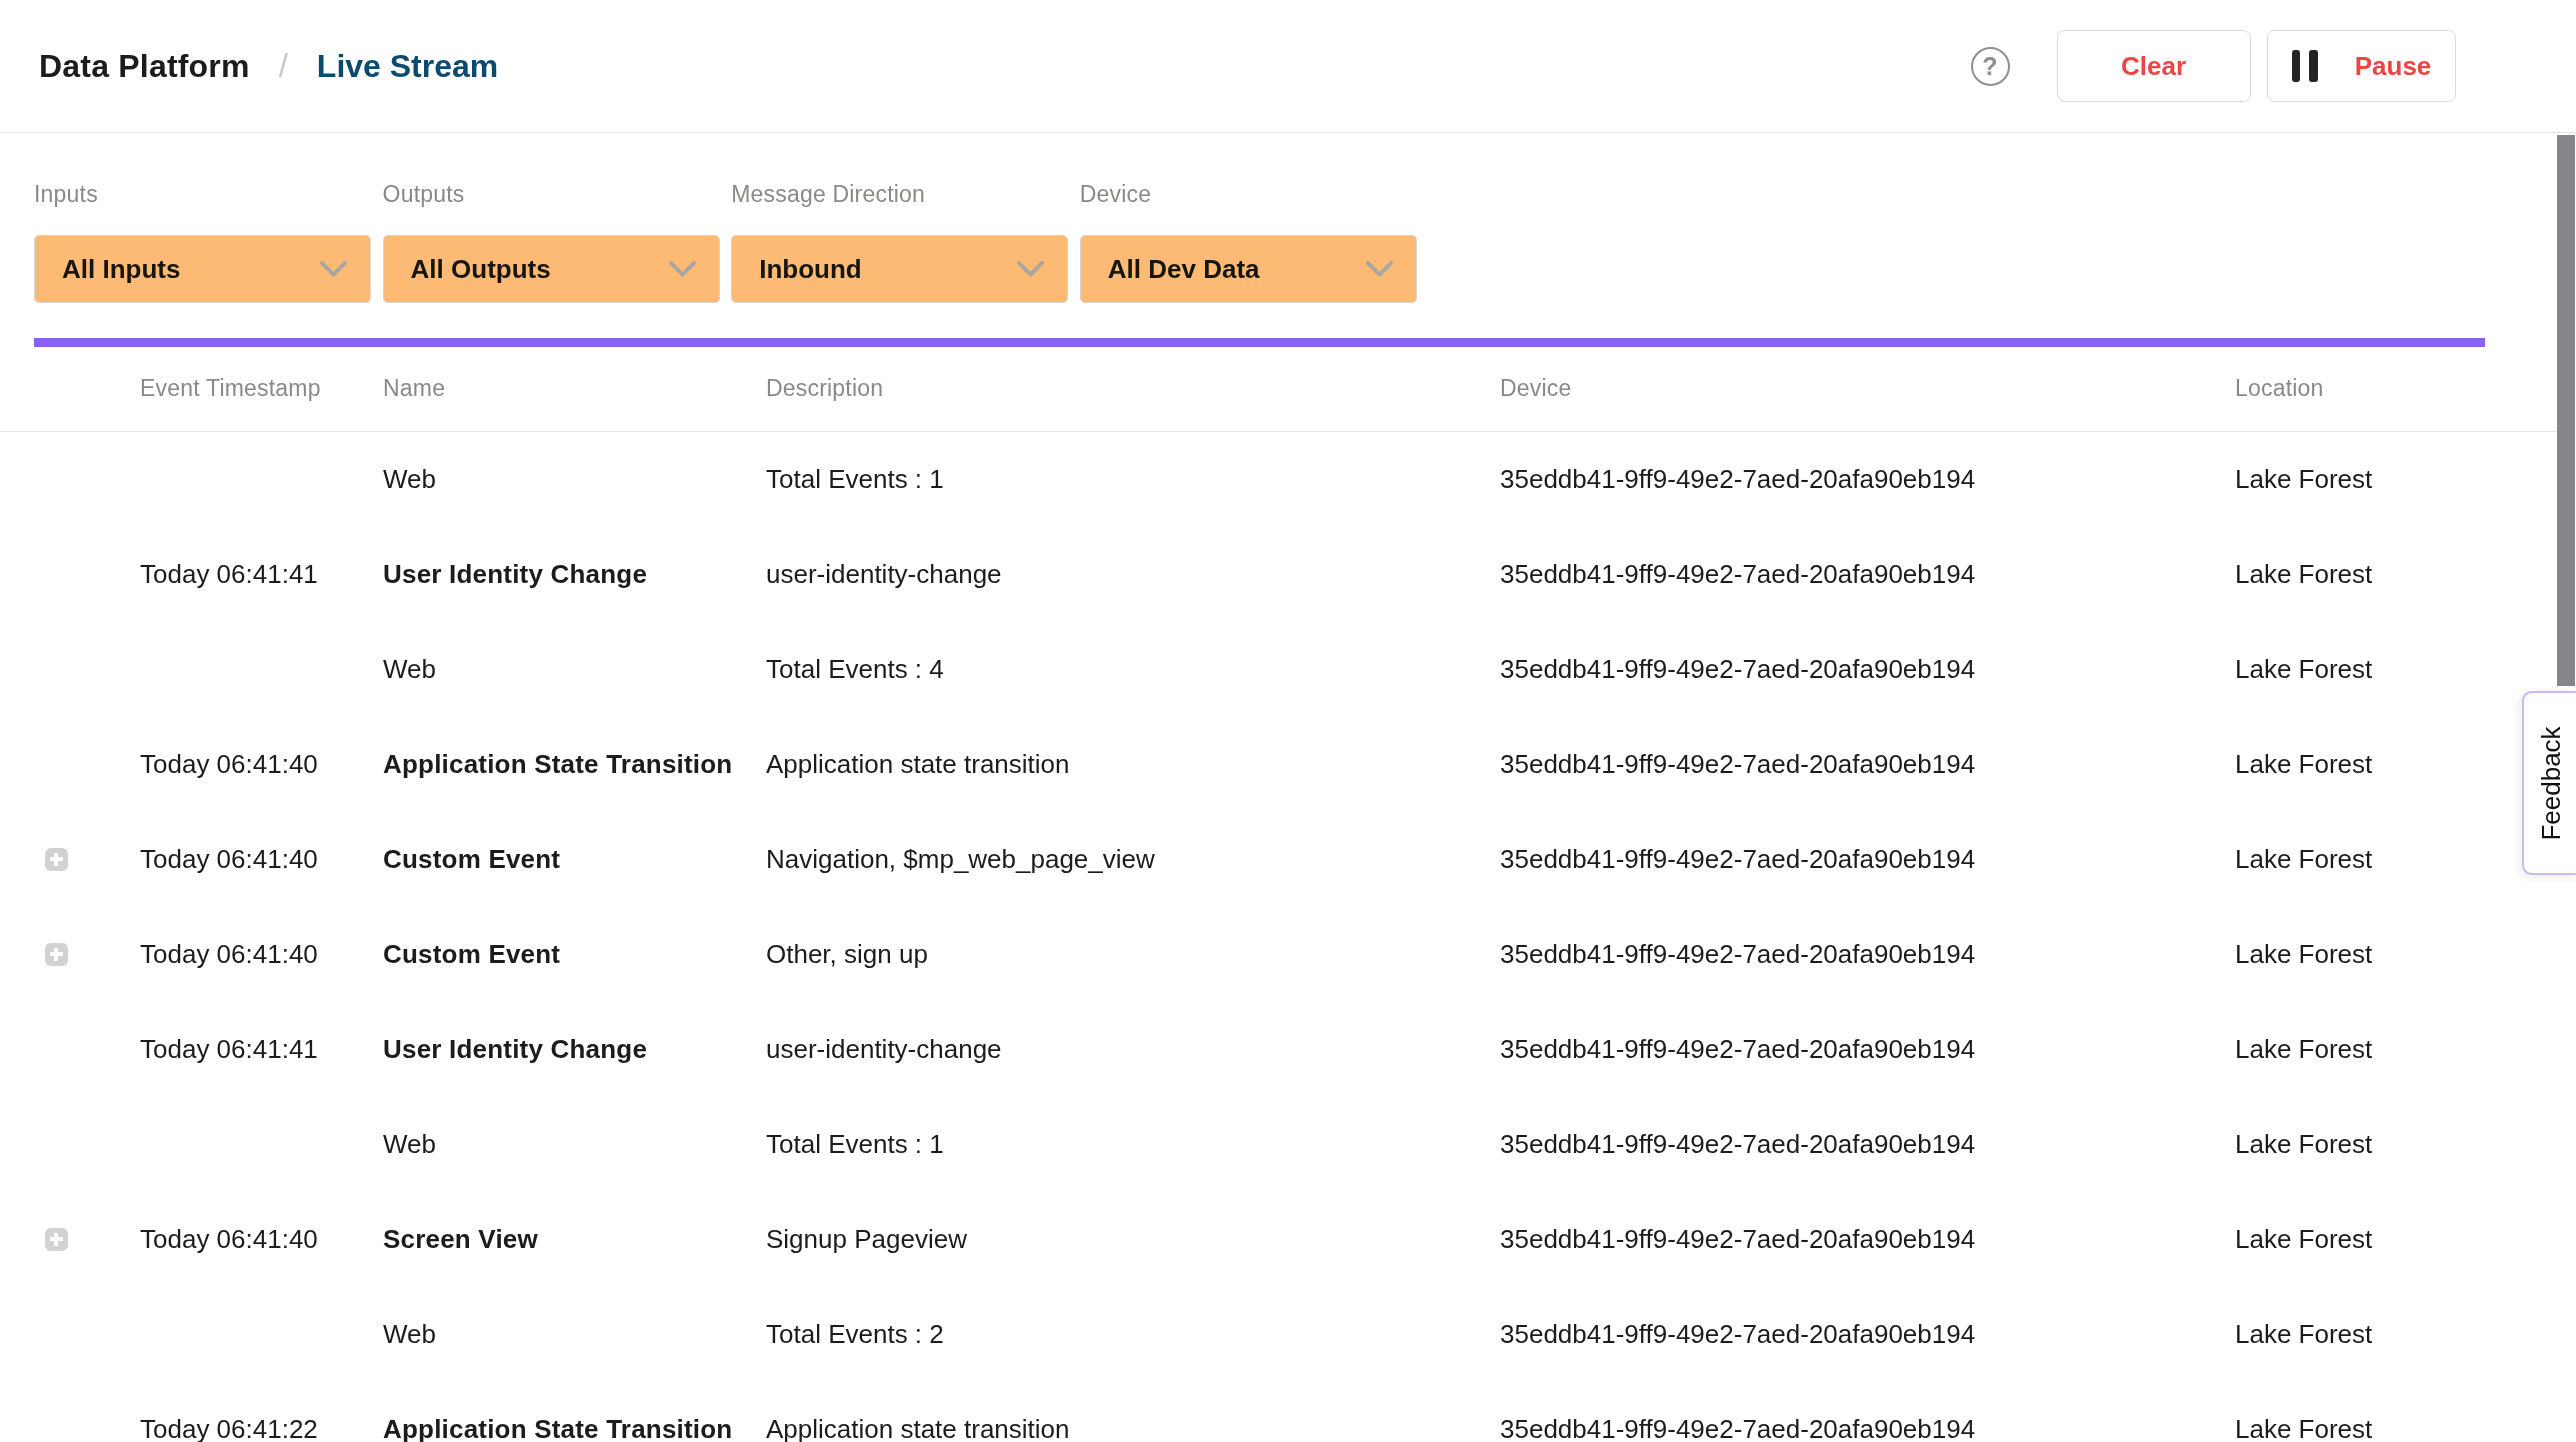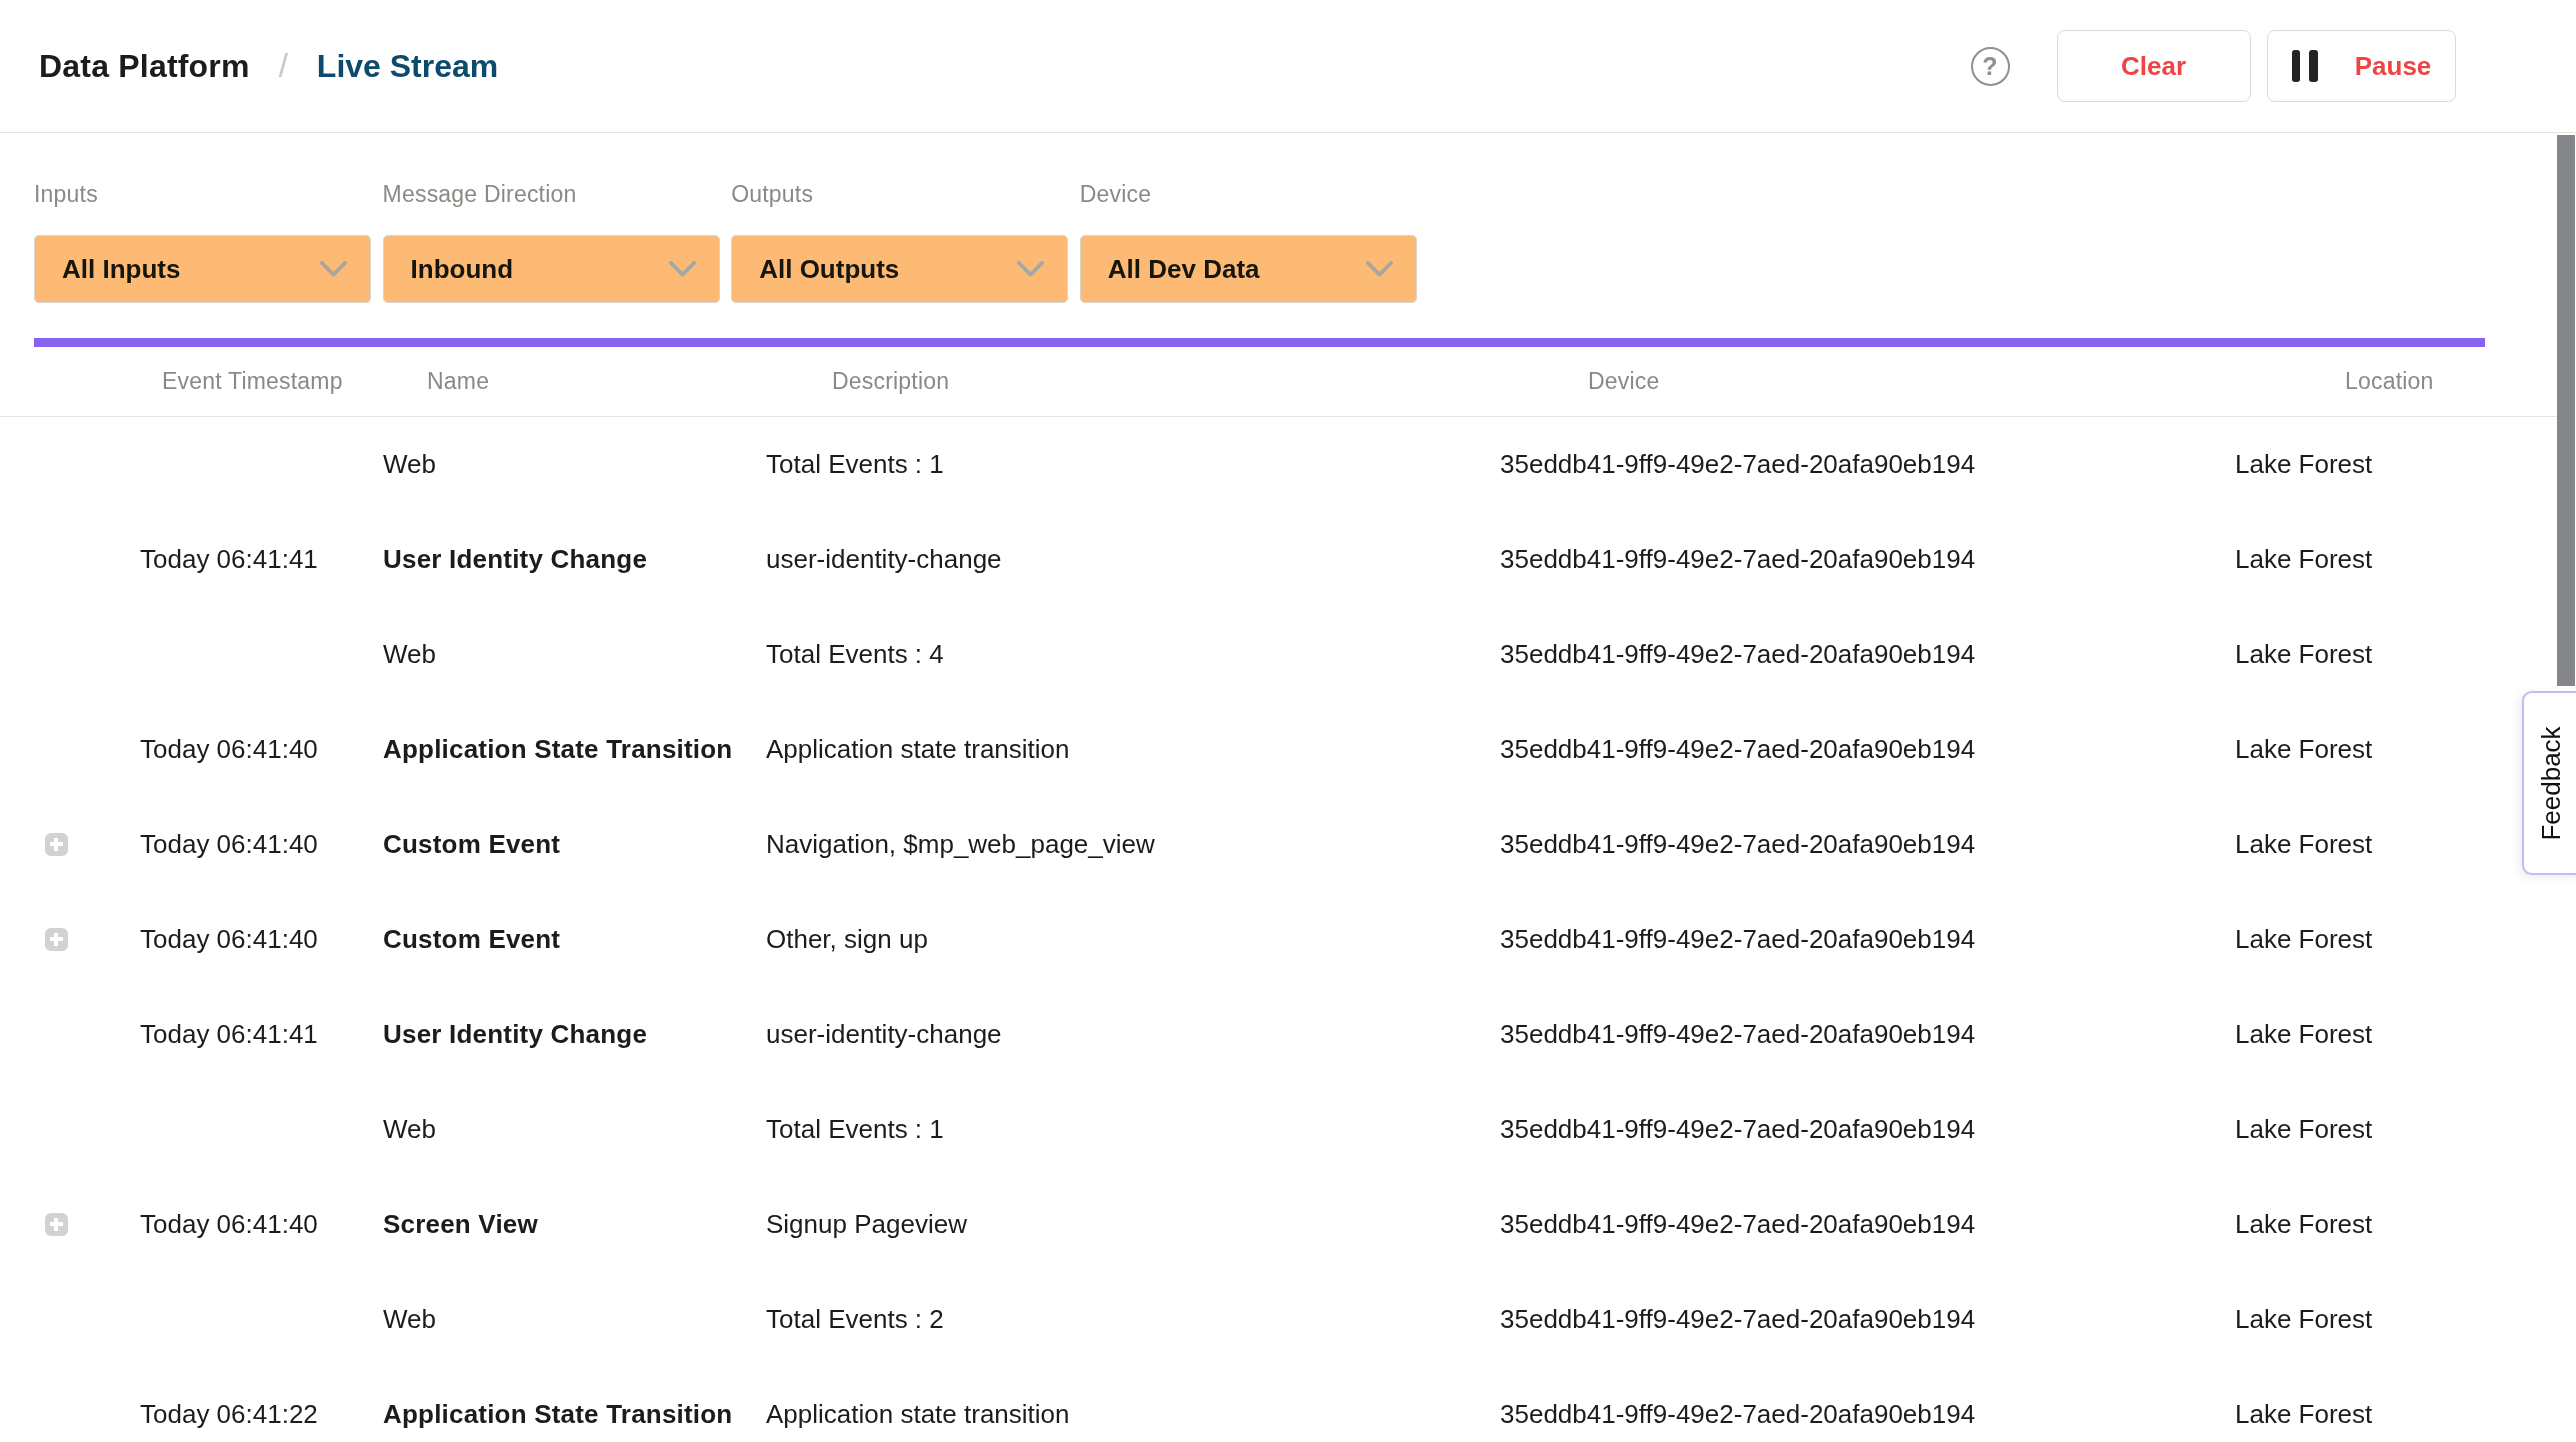--- a/index.html
+++ b/index.html
@@ -91,24 +91,23 @@
   }
 
   
   .grid-cols {
     display: grid;
     grid-template-columns: 106px 243px 383px 734px 735px 1fr;
     padding-left: 34px;
     padding-right: 91px;
   }
   .thead {
-    height: 70px;
+    height: 85px;
     align-items: center;
     border-bottom: 1.9px solid #e7e5e0;
-    gap: 22px;
   }
   .th { font-size: 23px; color: #8b8983; letter-spacing: 0.2px; }
   .trow { height: 95px; align-items: center; font-size: 26px; }
   .td { overflow: hidden; white-space: nowrap; }
   .cell-name.bold { font-weight: 700; letter-spacing: 0.2px; }
   .expand-btn {
     width: 23px; height: 23px;
     margin-left: 10.7px;
     border: none;
     background: #d2d2d2;
@@ -194,32 +193,32 @@
     <div class="filter-group">
       <div class="filter-label">Inputs</div>
       <div class="select-box">
         <span class="select-value">All Inputs</span>
         <svg class="chevron" width="27" height="16.5" viewBox="0 0 28 17">
             <path d="M2 2 L14 14 L26 2" fill="none" stroke="#a8a6a2" stroke-width="4" stroke-linecap="round" stroke-linejoin="round"></path>
           </svg>
       </div>
     </div>
     <div class="filter-group">
+      <div class="filter-label">Outputs</div>
+      <div class="select-box">
+        <span class="select-value">All Outputs</span>
+        <svg class="chevron" width="27" height="16.5" viewBox="0 0 28 17">
+            <path d="M2 2 L14 14 L26 2" fill="none" stroke="#a8a6a2" stroke-width="4" stroke-linecap="round" stroke-linejoin="round"></path>
+          </svg>
+      </div>
+    </div>
+    <div class="filter-group">
       <div class="filter-label">Message Direction</div>
       <div class="select-box">
         <span class="select-value">Inbound</span>
-        <svg class="chevron" width="27" height="16.5" viewBox="0 0 28 17">
-            <path d="M2 2 L14 14 L26 2" fill="none" stroke="#a8a6a2" stroke-width="4" stroke-linecap="round" stroke-linejoin="round"></path>
-          </svg>
-      </div>
-    </div>
-    <div class="filter-group">
-      <div class="filter-label">Outputs</div>
-      <div class="select-box">
-        <span class="select-value">All Outputs</span>
         <svg class="chevron" width="27" height="16.5" viewBox="0 0 28 17">
             <path d="M2 2 L14 14 L26 2" fill="none" stroke="#a8a6a2" stroke-width="4" stroke-linecap="round" stroke-linejoin="round"></path>
           </svg>
       </div>
     </div>
     <div class="filter-group">
       <div class="filter-label">Device</div>
       <div class="select-box">
         <span class="select-value">All Dev Data</span>
         <svg class="chevron" width="27" height="16.5" viewBox="0 0 28 17">

